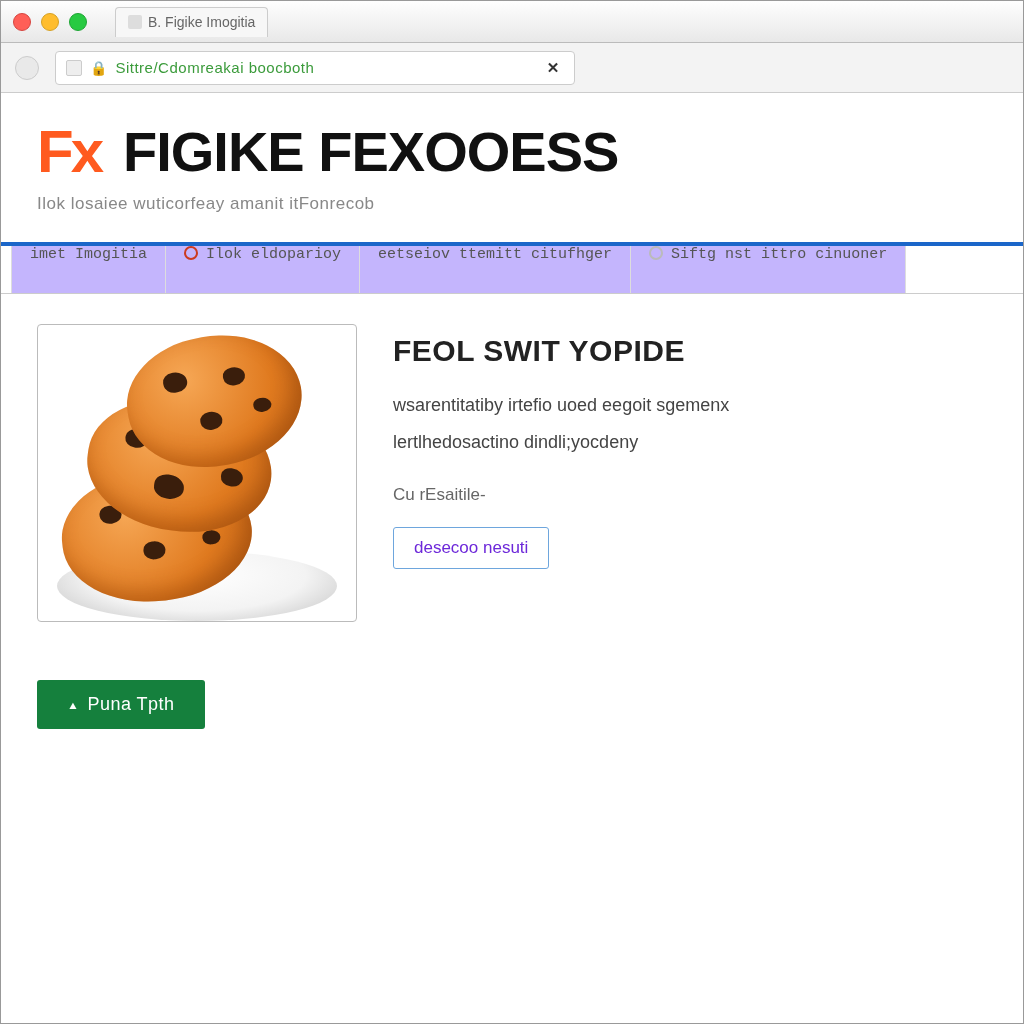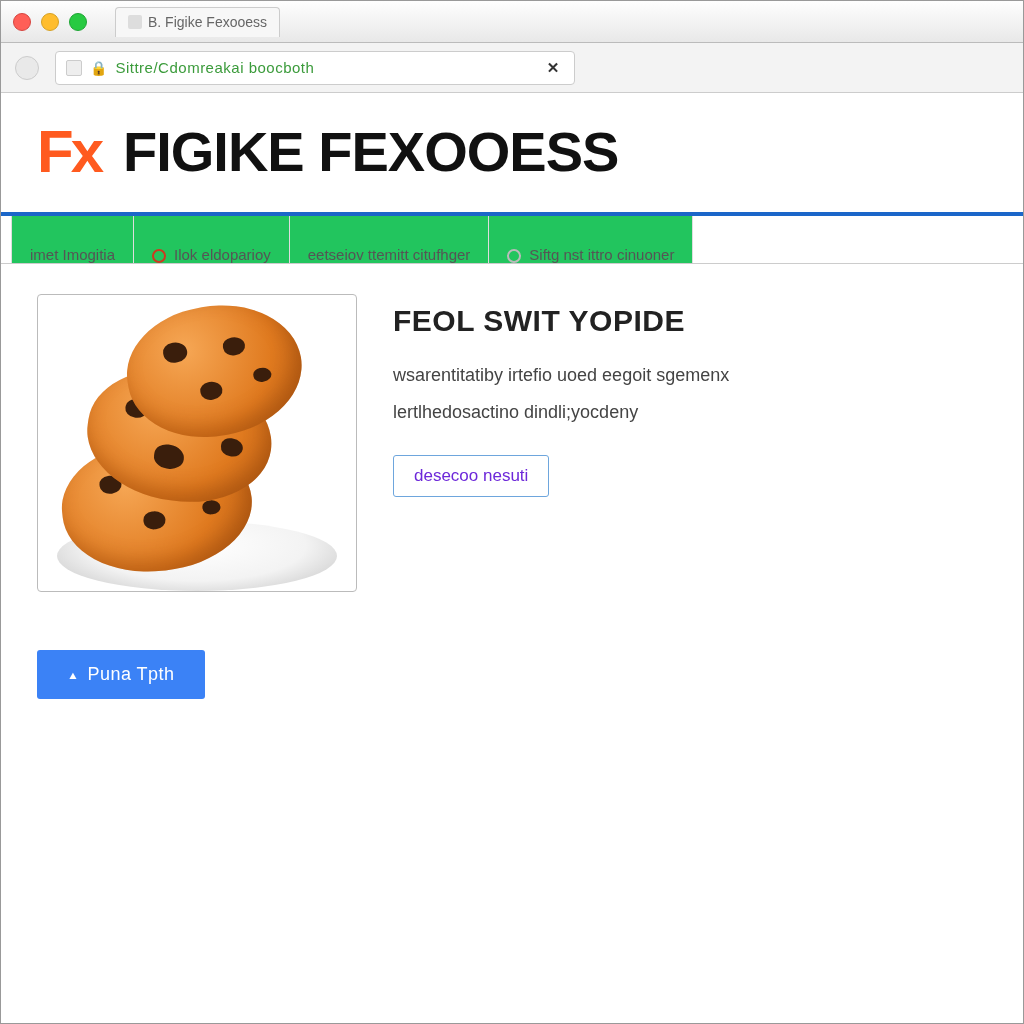--- a/index.html
+++ b/index.html
@@ -73,24 +73,25 @@
     margin-top:10px; font-size:17px; color:#888; letter-spacing:0.5px;
   }
   .hr-blue{ height:4px; background:#1b66c9; margin:10px 0 0 0;}
   
   .tabstrip{
     display:flex; border-bottom:1px solid #ccc;
     height:48px; padding-left:10px; gap:0;
     font-size:15px; color:#555;
   }
   .tab{
-    display:flex; align-items:flex-end; gap:8px;
+    display:flex; align-items:flex-start; gap:8px;
     padding:0 18px; border-right:1px solid #ddd;
-    background:#22c55e; height:100%;
+    background:#c4b5fd; height:100%;
     white-space:nowrap;
+    font-family:Liberation Mono, monospace;
   }
   .tab.first{ border-left:1px solid #ddd;}
   .tab .ticon{ width:14px;height:14px;border-radius:50%;border:2px solid #cc3a1f; display:inline-block;}
   .tab .ticon.grey{ border-color:#bbb;}
   
   .content{
     display:flex; padding:30px 36px; gap:36px;
   }
   .card{
     width:320px;
@@ -133,60 +134,61 @@
   }
   .link-btn{
     display:inline-block; margin-top:22px;
     border:1px solid #6ea6dd; color:#6d28d9;
     padding:10px 20px; font-size:17px; border-radius:3px;
     background:#fff;
   }
   .primary-btn{
     margin:28px 0 10px 0;
     align-self:flex-start;
-    background:#3b82f6; color:#fff;
+    background:#15803d; color:#fff;
     padding:14px 30px; font-size:18px; border:none;
     border-radius:3px; letter-spacing:0.5px;
     display:inline-flex; align-items:center; gap:8px;
   }
   .primary-btn::before{ content:"▲"; font-size:12px; transform:scaleY(0.9);}
   .below-card{ padding:0 36px;}
 </style>
 </head>
 <body>
 
 <div class="window">
 
   <div class="titlebar">
     <div class="traffic">
       <span class="dot red"></span>
       <span class="dot yellow"></span>
       <span class="dot green"></span>
     </div>
     <div class="window-tab">
       <span class="favicon"></span>
-      <span>B. Figike Fexooess</span>
+      <span>B. Figike Imogitia</span>
     </div>
   </div>
 
   <div class="urlbar-row">
     <span class="nav-btn"></span>
     <div class="urlbar">
       <span style="width:16px;height:16px;background:#eee;border:1px solid #ccc;border-radius:2px;"></span>
       <span class="lock">🔒</span>
       <span class="url-text">Sittre/Cdomreakai boocboth</span>
       <span class="url-close">✕</span>
     </div>
   </div>
 
   <div class="page-header">
     <div class="logo-row">
       <span class="logo-mark">Fx</span>
       <span class="site-title">Figike Fexooess</span>
     </div>
+    <div class="tagline">Ilok losaiee  wuticorfeay  amanit  itFonrecob</div>
   </div>
   <div class="hr-blue"></div>
 
   <div class="tabstrip">
     <div class="tab first">
       <span>imet  Imogitia</span>
     </div>
     <div class="tab">
       <span class="ticon"></span>
       <span>Ilok eldoparioy</span>
@@ -222,20 +224,21 @@
           <span class="chip" style="left:70px;top:75px;"></span>
           <span class="chip" style="left:125px;top:70px;width:18px;height:14px;"></span>
         </div>
       </div>
     </div>
 
     <div class="details">
       <h2>Feol swit yopide</h2>
       <p>wsarentitatiby irtefio uoed  eegoit sgemenx</p>
       <p>lertlhedosactino  dindli;yocdeny</p>
+      <div class="meta">Cu rEsaitile-</div>
       <a class="link-btn">desecoo nesuti</a>
     </div>
   </div>
 
   <div class="below-card">
     <button class="primary-btn">
       <span>Puna Tpth</span>
     </button>
   </div>
 

